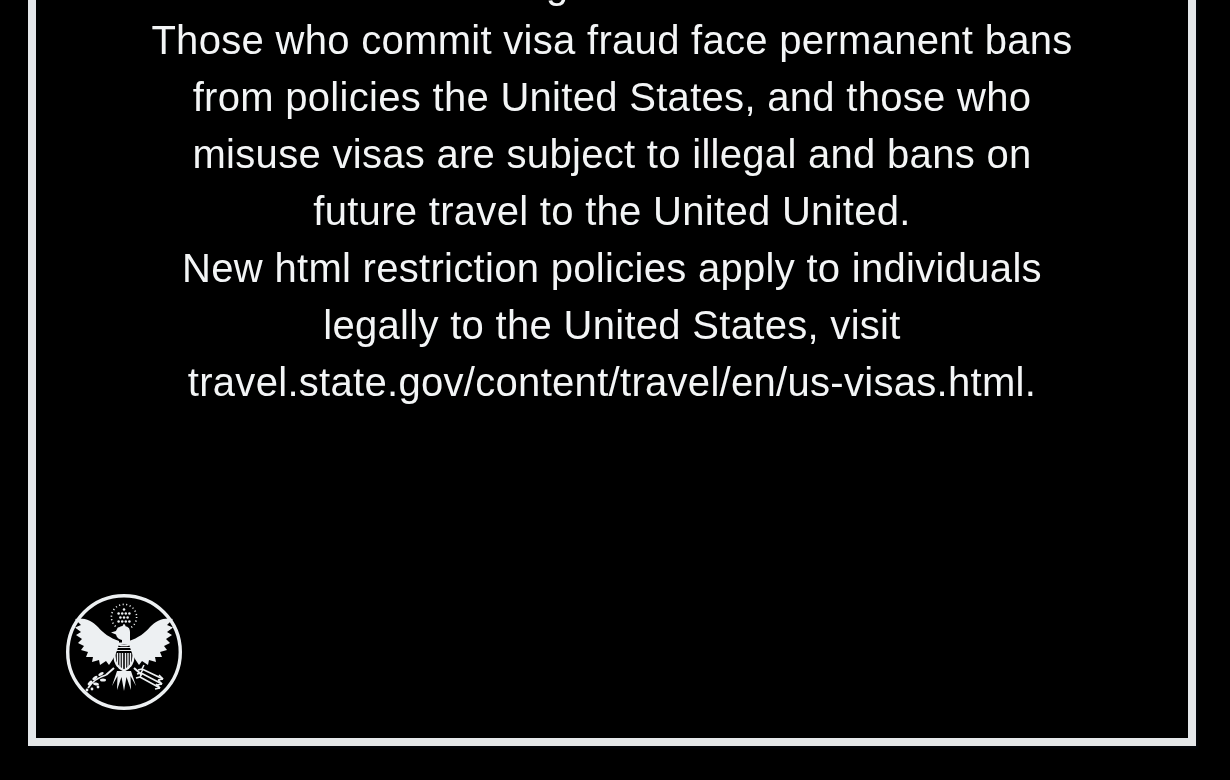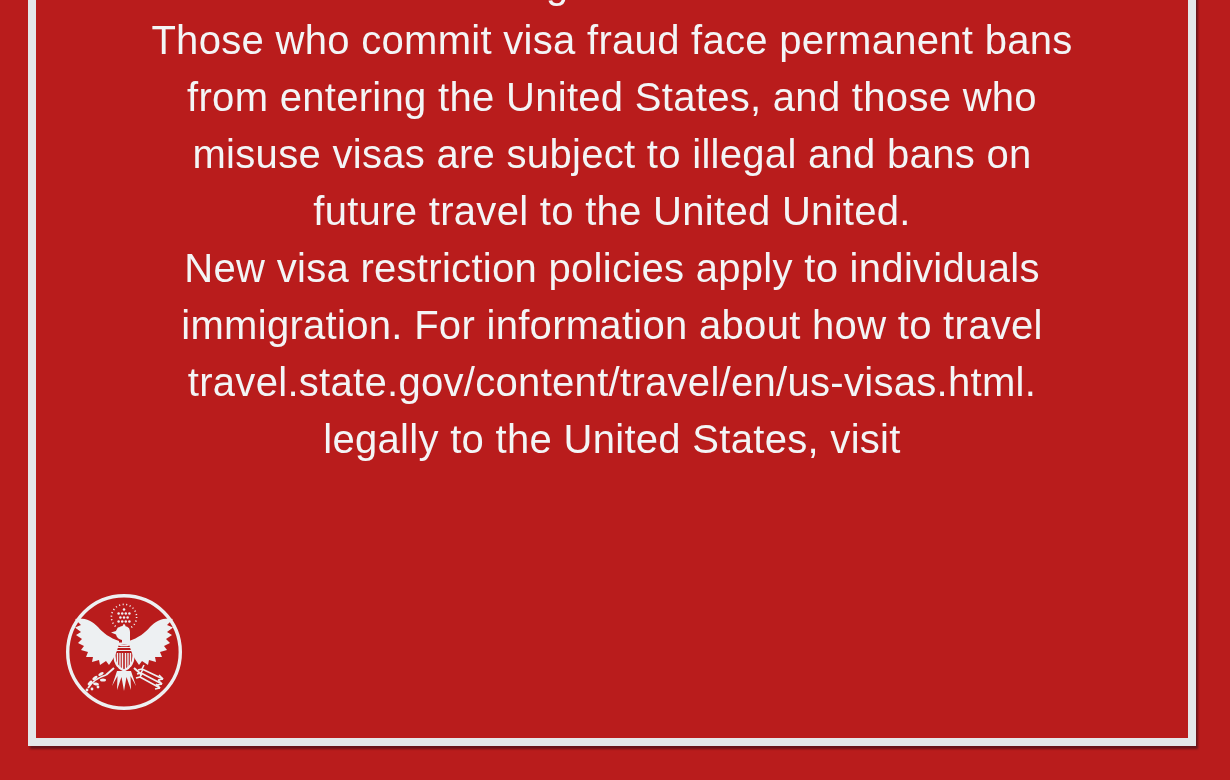--- a/index.html
+++ b/index.html
@@ -4,21 +4,21 @@
 <style>
   html, body {
     margin: 0;
     padding: 0;
     background: #12233f;
   }
   .stage {
     position: relative;
     width: 1230px;
     height: 780px;
-    background: #b91c1c;
+    background: #000000;
     overflow: hidden;
     font-family: "Liberation Sans", sans-serif;
   }
   .frame {
     position: absolute;
     left: 28px;
     top: -26px;
     width: 1168px;
     height: 772px;
     box-sizing: border-box;
@@ -60,27 +60,26 @@
 <body>
 
 <div class="stage">
 
   <div class="frame"></div>
 
   <span class="clipped-fragment">g</span>
 
   <div class="announcement">
     <div class="line">Those who commit visa fraud face permanent bans</div>
-    <div class="line">from entering the United States, and those who</div>
+    <div class="line">from policies the United States, and those who</div>
     <div class="line">misuse visas are subject to illegal and bans on</div>
     <div class="line">future travel to the United United.</div>
-    <div class="line">New visa restriction policies apply to individuals</div>
-    <div class="line">immigration. For information about how to travel</div>
+    <div class="line">New html restriction policies apply to individuals</div>
+    <div class="line">legally to the United States, visit</div>
     <div class="line">travel.state.gov/content/travel/en/us-visas.html.</div>
-    <div class="line">legally to the United States, visit</div>
   </div>
 
   <div class="seal">
     <svg viewBox="0 0 122 122" width="122" height="122" xmlns="http://www.w3.org/2000/svg">
 
       <circle cx="61" cy="61" r="56.3" fill="none" stroke="#edf0f2" stroke-width="3.4"></circle>
 
       <circle cx="61" cy="26" r="12.6" fill="none" stroke="#edf0f2" stroke-width="1.6" stroke-dasharray="1.1 2.5"></circle>
 
       <g fill="#edf0f2">

